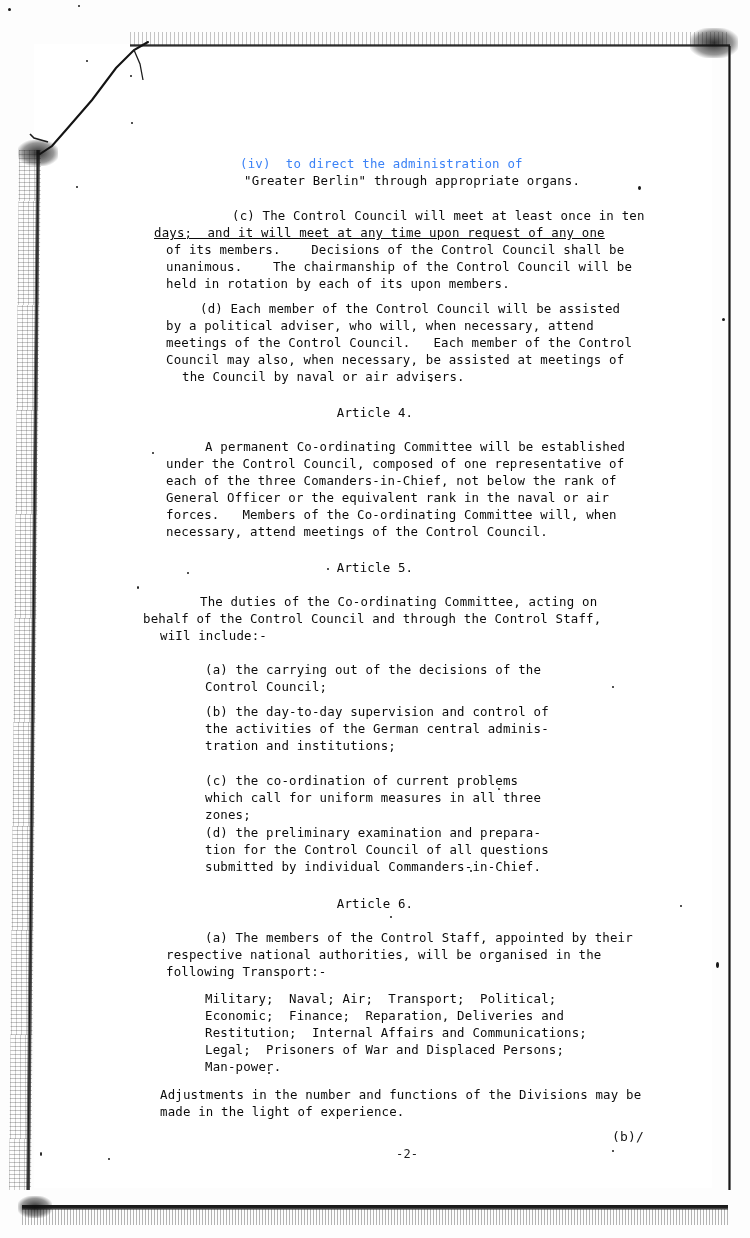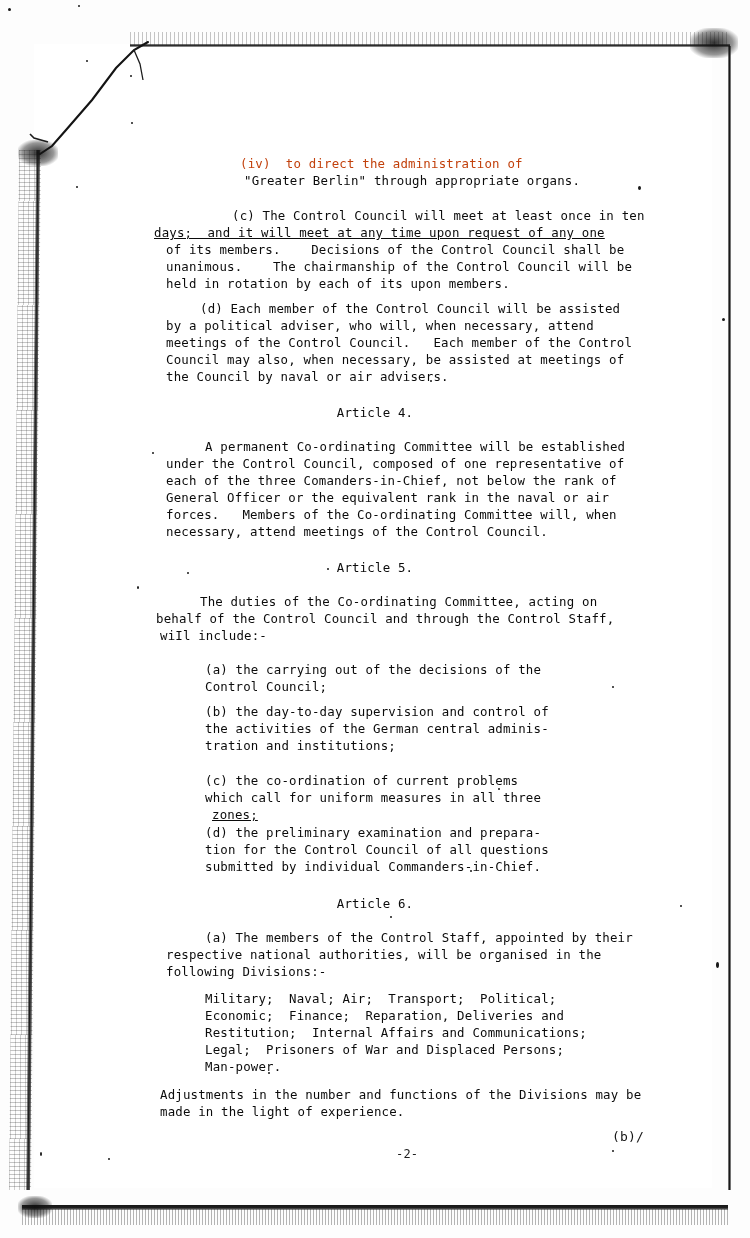--- a/index.html
+++ b/index.html
@@ -179,21 +179,21 @@
   .heading {
     position: absolute;
     white-space: pre;
     text-align: center;
     width: 750px;
     left: 0;
   }
 
   
   .ink-strong { color: #0b0b0b; }
-  .ink-mid    { color: #c2410c; }
+  .ink-mid    { color: #3b82f6; }
 
   
   .speck {
     position: absolute;
     background: #1a1a1a;
     border-radius: 50%;
   }
 
   .pagenum {
     position: absolute;
@@ -265,57 +265,57 @@
     <div class="blk ink-strong" style="left:200px; top:207px;margin-left:32px;">(c) The Control Council will meet at least once in ten</div>
     <div class="blk ink-strong" style="left:154px; top:224px;text-decoration:underline;">days;  and it will meet at any time upon request of any one</div>
     <div class="blk ink-strong" style="left:166px; top:241px;">of its members.    Decisions of the Control Council shall be</div>
     <div class="blk ink-strong" style="left:166px; top:258px;">unanimous.    The chairmanship of the Control Council will be</div>
     <div class="blk ink-strong" style="left:166px; top:275px;">held in rotation by each of its upon members.</div>
 
     <div class="blk ink-strong" style="left:200px; top:300px;">(d) Each member of the Control Council will be assisted</div>
     <div class="blk ink-strong" style="left:166px; top:317px;">by a political adviser, who will, when necessary, attend</div>
     <div class="blk ink-strong" style="left:166px; top:334px;">meetings of the Control Council.   Each member of the Control</div>
     <div class="blk ink-strong" style="left:166px; top:351px;">Council may also, when necessary, be assisted at meetings of</div>
-    <div class="blk ink-strong" style="left:166px; top:368px;">the Council by naval or air advisers.</div>
+    <div class="blk ink-strong" style="left:182px; top:368px;">the Council by naval or air advisers.</div>
 
     <div class="heading ink-strong" style="top:404px;">Article 4.</div>
 
     <div class="blk ink-strong" style="left:205px; top:438px;">A permanent Co-ordinating Committee will be established</div>
     <div class="blk ink-strong" style="left:166px; top:455px;">under the Control Council, composed of one representative of</div>
     <div class="blk ink-strong" style="left:166px; top:472px;">each of the three Comanders-in-Chief, not below the rank of</div>
     <div class="blk ink-strong" style="left:166px; top:489px;">General Officer or the equivalent rank in the naval or air</div>
     <div class="blk ink-strong" style="left:166px; top:506px;">forces.   Members of the Co-ordinating Committee will, when</div>
     <div class="blk ink-strong" style="left:166px; top:523px;">necessary, attend meetings of the Control Council.</div>
 
     <div class="heading ink-strong" style="top:559px;">Article 5.</div>
 
     <div class="blk ink-strong" style="left:200px; top:593px;">The duties of the Co-ordinating Committee, acting on</div>
-    <div class="blk ink-strong" style="left:156px; top:610px;">behalf of the Control Council and through the Control Staff,</div>
+    <div class="blk ink-strong" style="left:143px; top:610px;">behalf of the Control Council and through the Control Staff,</div>
     <div class="blk ink-strong" style="left:160px; top:627px;">wiIl include:-</div>
 
     <div class="blk ink-strong" style="left:205px; top:661px;">(a) the carrying out of the decisions of the</div>
     <div class="blk ink-strong" style="left:205px; top:678px;">Control Council;</div>
 
     <div class="blk ink-strong" style="left:205px; top:703px;">(b) the day-to-day supervision and control of</div>
     <div class="blk ink-strong" style="left:205px; top:720px;">the activities of the German central adminis-</div>
     <div class="blk ink-strong" style="left:205px; top:737px;">tration and institutions;</div>
 
     <div class="blk ink-strong" style="left:205px; top:772px;">(c) the co-ordination of current problems</div>
     <div class="blk ink-strong" style="left:205px; top:789px;">which call for uniform measures in all three</div>
-    <div class="blk ink-strong" style="left:212px; top:806px;text-decoration:underline;">zones;</div>
+    <div class="blk ink-strong" style="left:205px; top:806px;">zones;</div>
 
     <div class="blk ink-strong" style="left:205px; top:824px;">(d) the preliminary examination and prepara-</div>
     <div class="blk ink-strong" style="left:205px; top:841px;">tion for the Control Council of all questions</div>
     <div class="blk ink-strong" style="left:205px; top:858px;">submitted by individual Commanders-in-Chief.</div>
 
     <div class="heading ink-strong" style="top:895px;">Article 6.</div>
 
     <div class="blk ink-strong" style="left:205px; top:929px;">(a) The members of the Control Staff, appointed by their</div>
     <div class="blk ink-strong" style="left:166px; top:946px;">respective national authorities, will be organised in the</div>
-    <div class="blk ink-strong" style="left:166px; top:963px;">following Divisions:-</div>
+    <div class="blk ink-strong" style="left:166px; top:963px;">following Transport:-</div>
 
     <div class="blk ink-strong" style="left:205px; top:990px;">Military;  Naval; Air;  Transport;  Political;</div>
     <div class="blk ink-strong" style="left:205px; top:1007px;">Economic;  Finance;  Reparation, Deliveries and</div>
     <div class="blk ink-strong" style="left:205px; top:1024px;">Restitution;  Internal Affairs and Communications;</div>
     <div class="blk ink-strong" style="left:205px; top:1041px;">Legal;  Prisoners of War and Displaced Persons;</div>
     <div class="blk ink-strong" style="left:205px; top:1058px;">Man-power.</div>
 
     <div class="blk ink-strong" style="left:160px; top:1086px;">Adjustments in the number and functions of the Divisions may be</div>
     <div class="blk ink-strong" style="left:160px; top:1103px;">made in the light of experience.</div>
 

